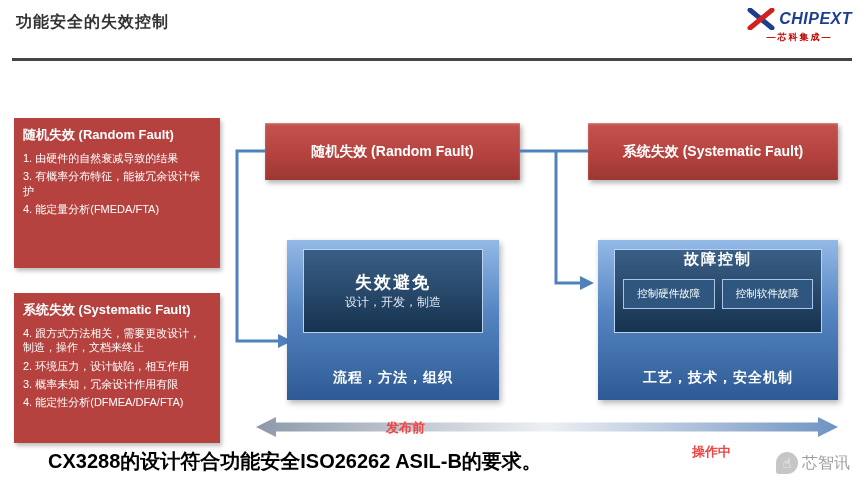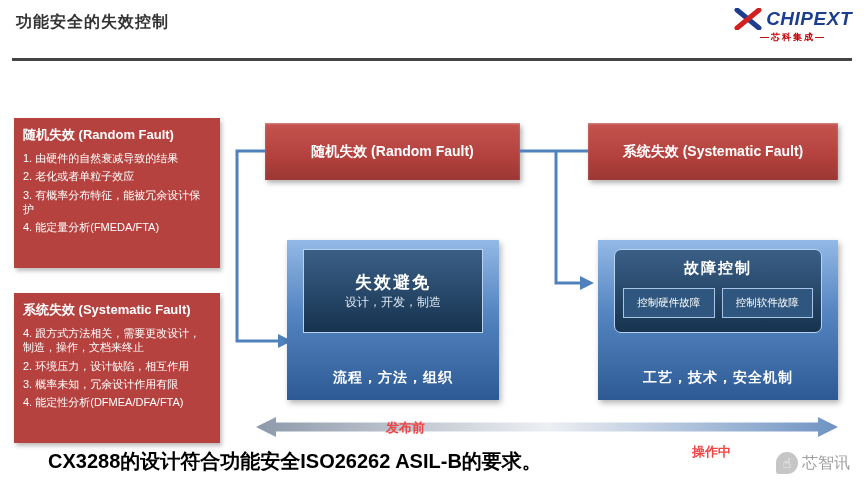--- a/index.html
+++ b/index.html
@@ -13,21 +13,21 @@
   .page-title {
     position:absolute; left:16px; top:12px; margin:0;
     font-size:16px; font-weight:bold; color:#333; letter-spacing:1px;
   }
   .title-rule {
     position:absolute; left:12px; right:14px; top:58px; height:3px;
     background:#454545;
   }
   .logo { position:absolute; right:14px; top:8px; display:flex; flex-direction:column; align-items:center; }
   .logo-top { display:flex; align-items:center; gap:4px; }
-  .logo-brand { font-size:19px; font-weight:bold; font-style:italic; color:#1d3e8f; letter-spacing:.5px;text-align:center; }
+  .logo-brand { font-size:16px; font-weight:bold; font-style:italic; color:#1d3e8f; letter-spacing:.5px;text-align:center; }
   .logo-sub { font-size:9px; font-weight:bold; color:#c00000; letter-spacing:2px; margin-top:1px; }
 
   
   .panel {
     position:absolute; left:14px; width:206px; box-sizing:border-box;
     background:var(--red,#b5423e); color:#fff; padding:7px 9px 4px;
     box-shadow:2px 3px 4px rgba(0,0,0,.25);
   }
   .panel-1 { top:118px; height:150px; }
   .panel-2 { top:293px; height:150px; }
@@ -57,21 +57,21 @@
 
   .inner-box {
     margin:9px 16px 0; height:84px; box-sizing:border-box;
     background:linear-gradient(180deg,#3a5f86 0%, #16334f 100%);
     border:1px solid #b9d3f0; color:#fff;
   }
   .inner-avoid { display:flex; flex-direction:column; align-items:center; justify-content:center; }
   .inner-avoid .t { font-size:17px; font-weight:bold; letter-spacing:2px; }
   .inner-avoid .s { font-size:12px; color:#dfe8f3; }
 
-  .inner-control { padding-top:9px;border-radius:7px; }
+  .inner-control { padding-top:0; }
   .inner-control .t { text-align:center; font-size:15px; font-weight:bold; letter-spacing:2px; }
   .sub-row { display:flex; gap:7px; margin:10px 8px 0; }
   .sub-box {
     flex:1; height:28px; border:1px solid #a9c6e8; background:#2e567e;
     display:flex; align-items:center; justify-content:center; font-size:10.5px;
   }
 
   .box-footer {
     position:absolute; left:0; right:0; bottom:13px; text-align:center;
     color:#fff; font-weight:bold; font-size:14px; letter-spacing:1px;
@@ -121,21 +121,20 @@
       </svg>
       <span class="logo-brand">CHIPEXT</span>
     </div>
     <span class="logo-sub">—芯科集成—</span>
   </div>
 
   <div class="panel panel-1">
     <h3>随机失效 (Random Fault)</h3>
     <ol>
         <li>1. 由硬件的自然衰减导致的结果</li>
-        <li>2. 老化或者单粒子效应</li>
         <li>3. 有概率分布特征，能被冗余设计保护</li>
         <li>4. 能定量分析(FMEDA/FTA)</li>
       </ol>
   </div>
 
   <div class="panel panel-2">
     <h3>系统失效 (Systematic Fault)</h3>
     <ol>
         <li>4. 跟方式方法相关，需要更改设计，制造，操作，文档来终止</li>
         <li>2. 环境压力，设计缺陷，相互作用</li>

